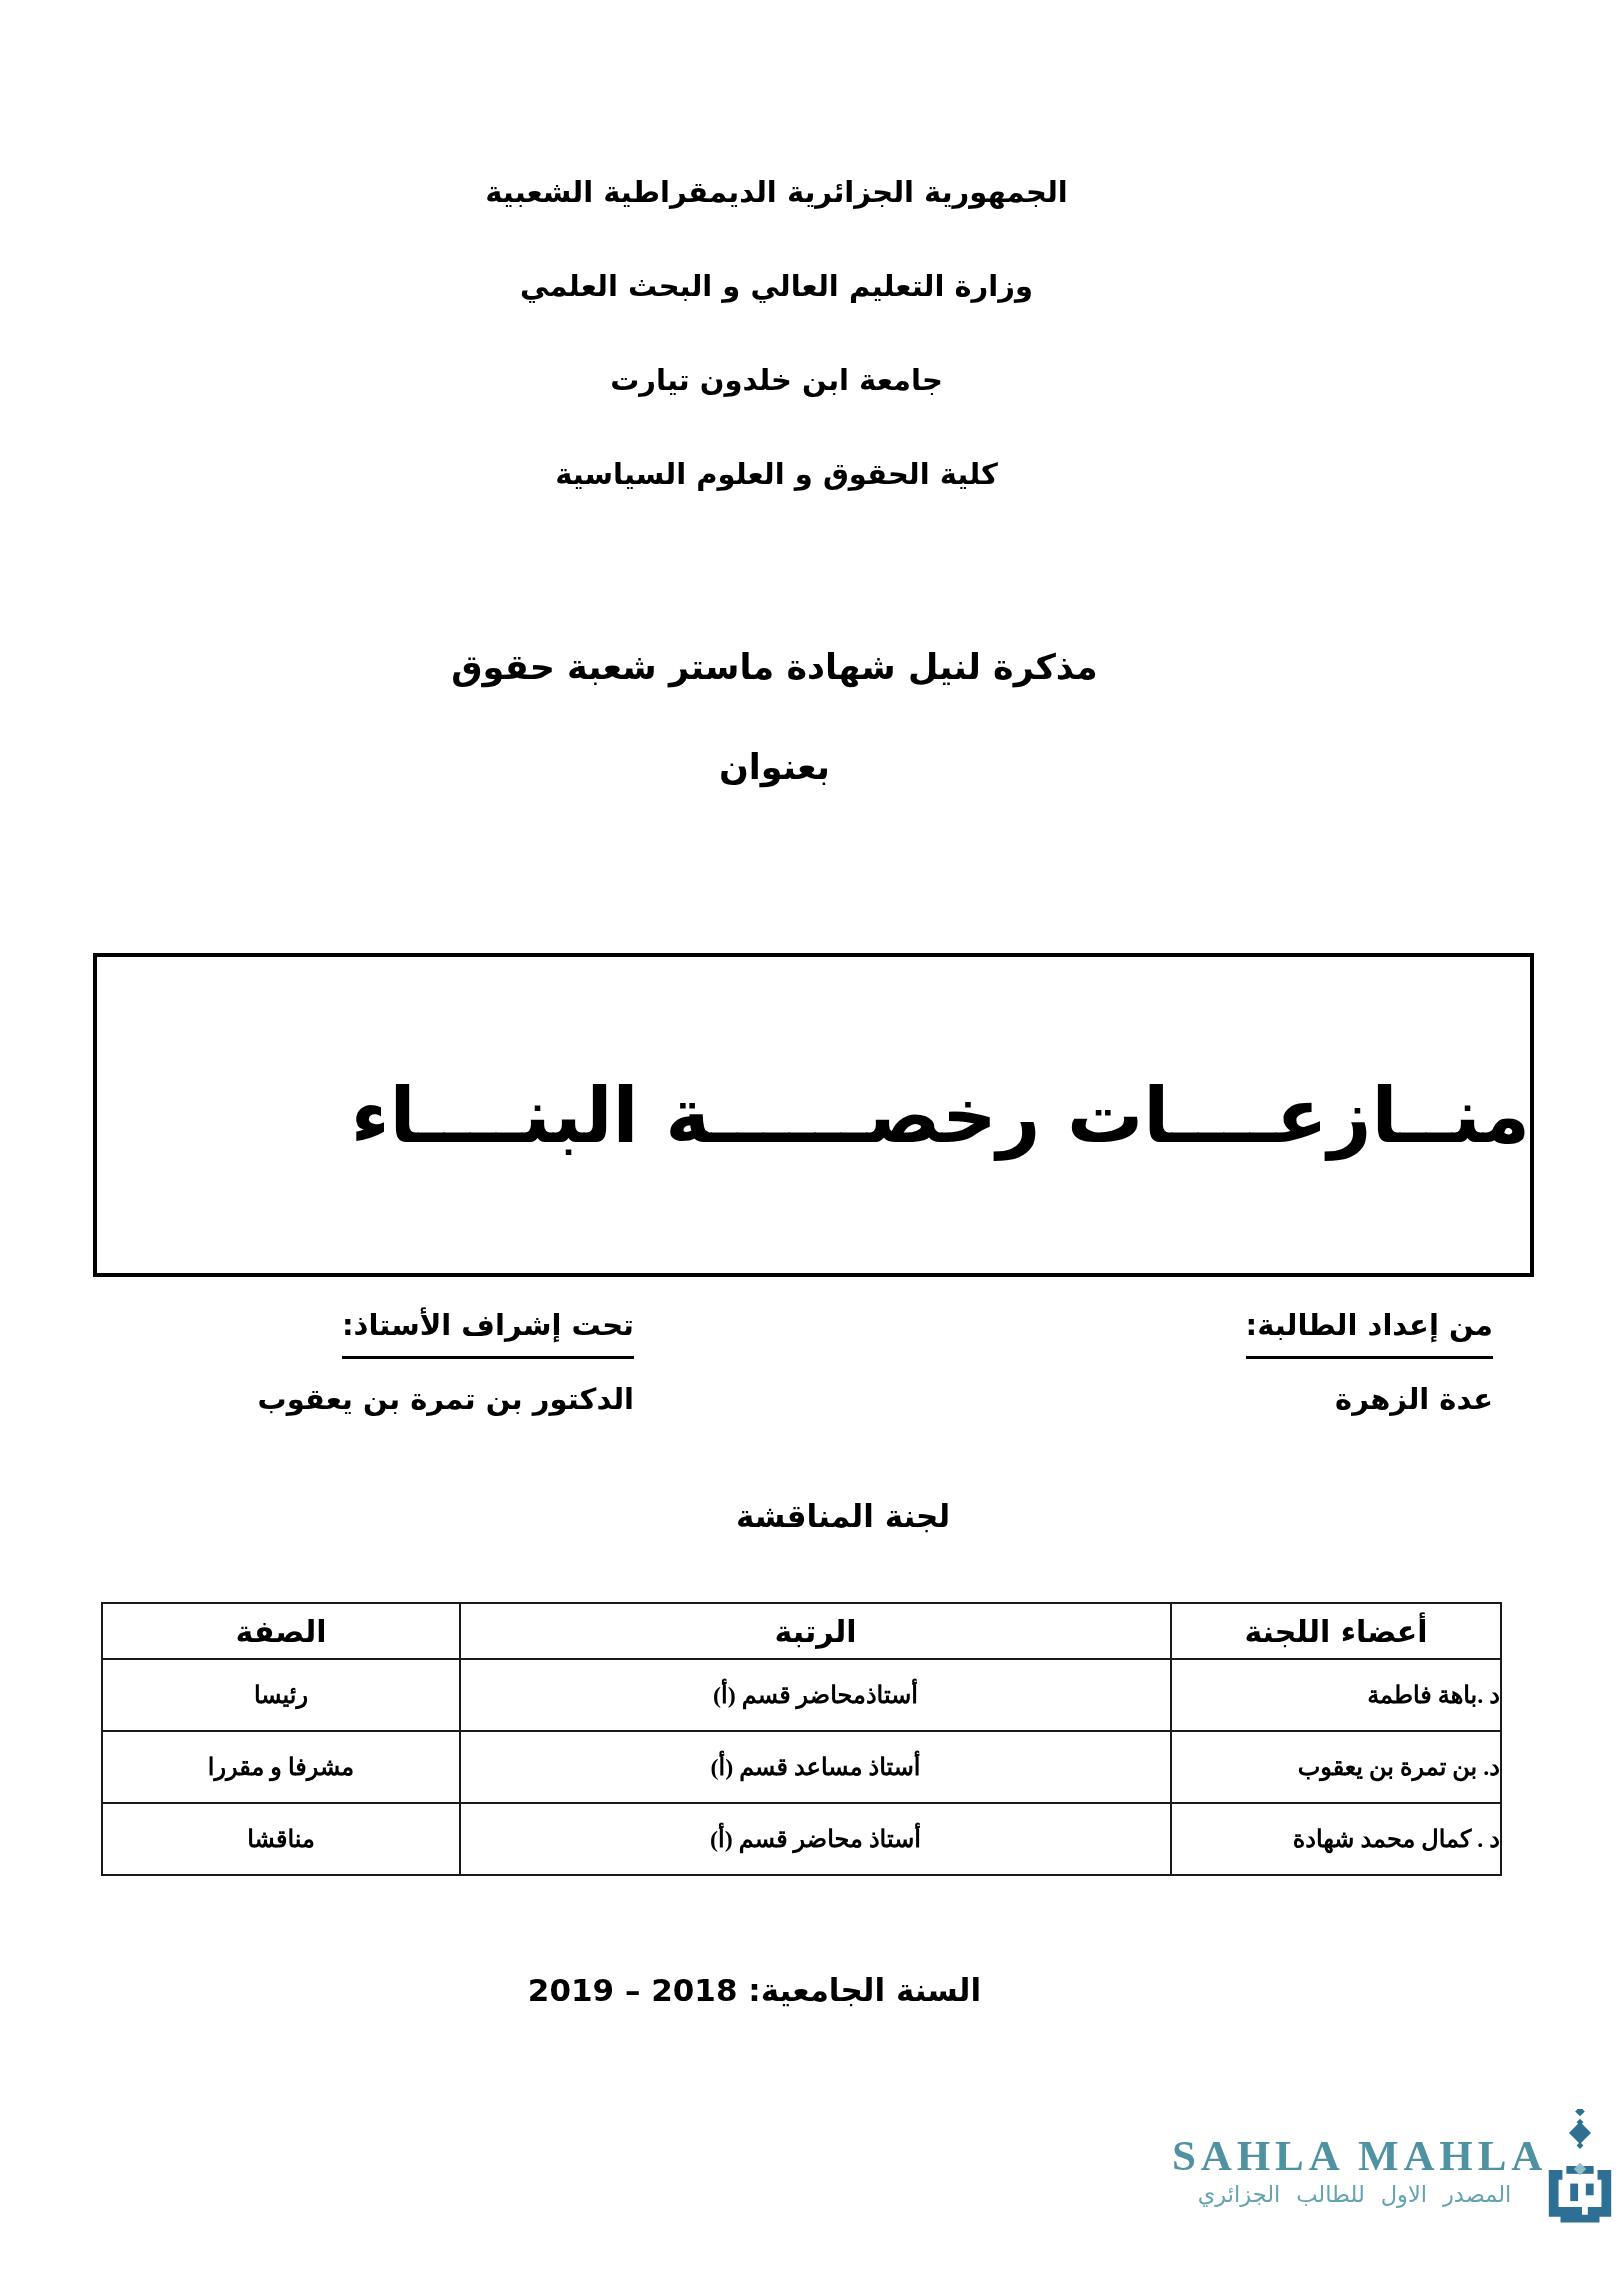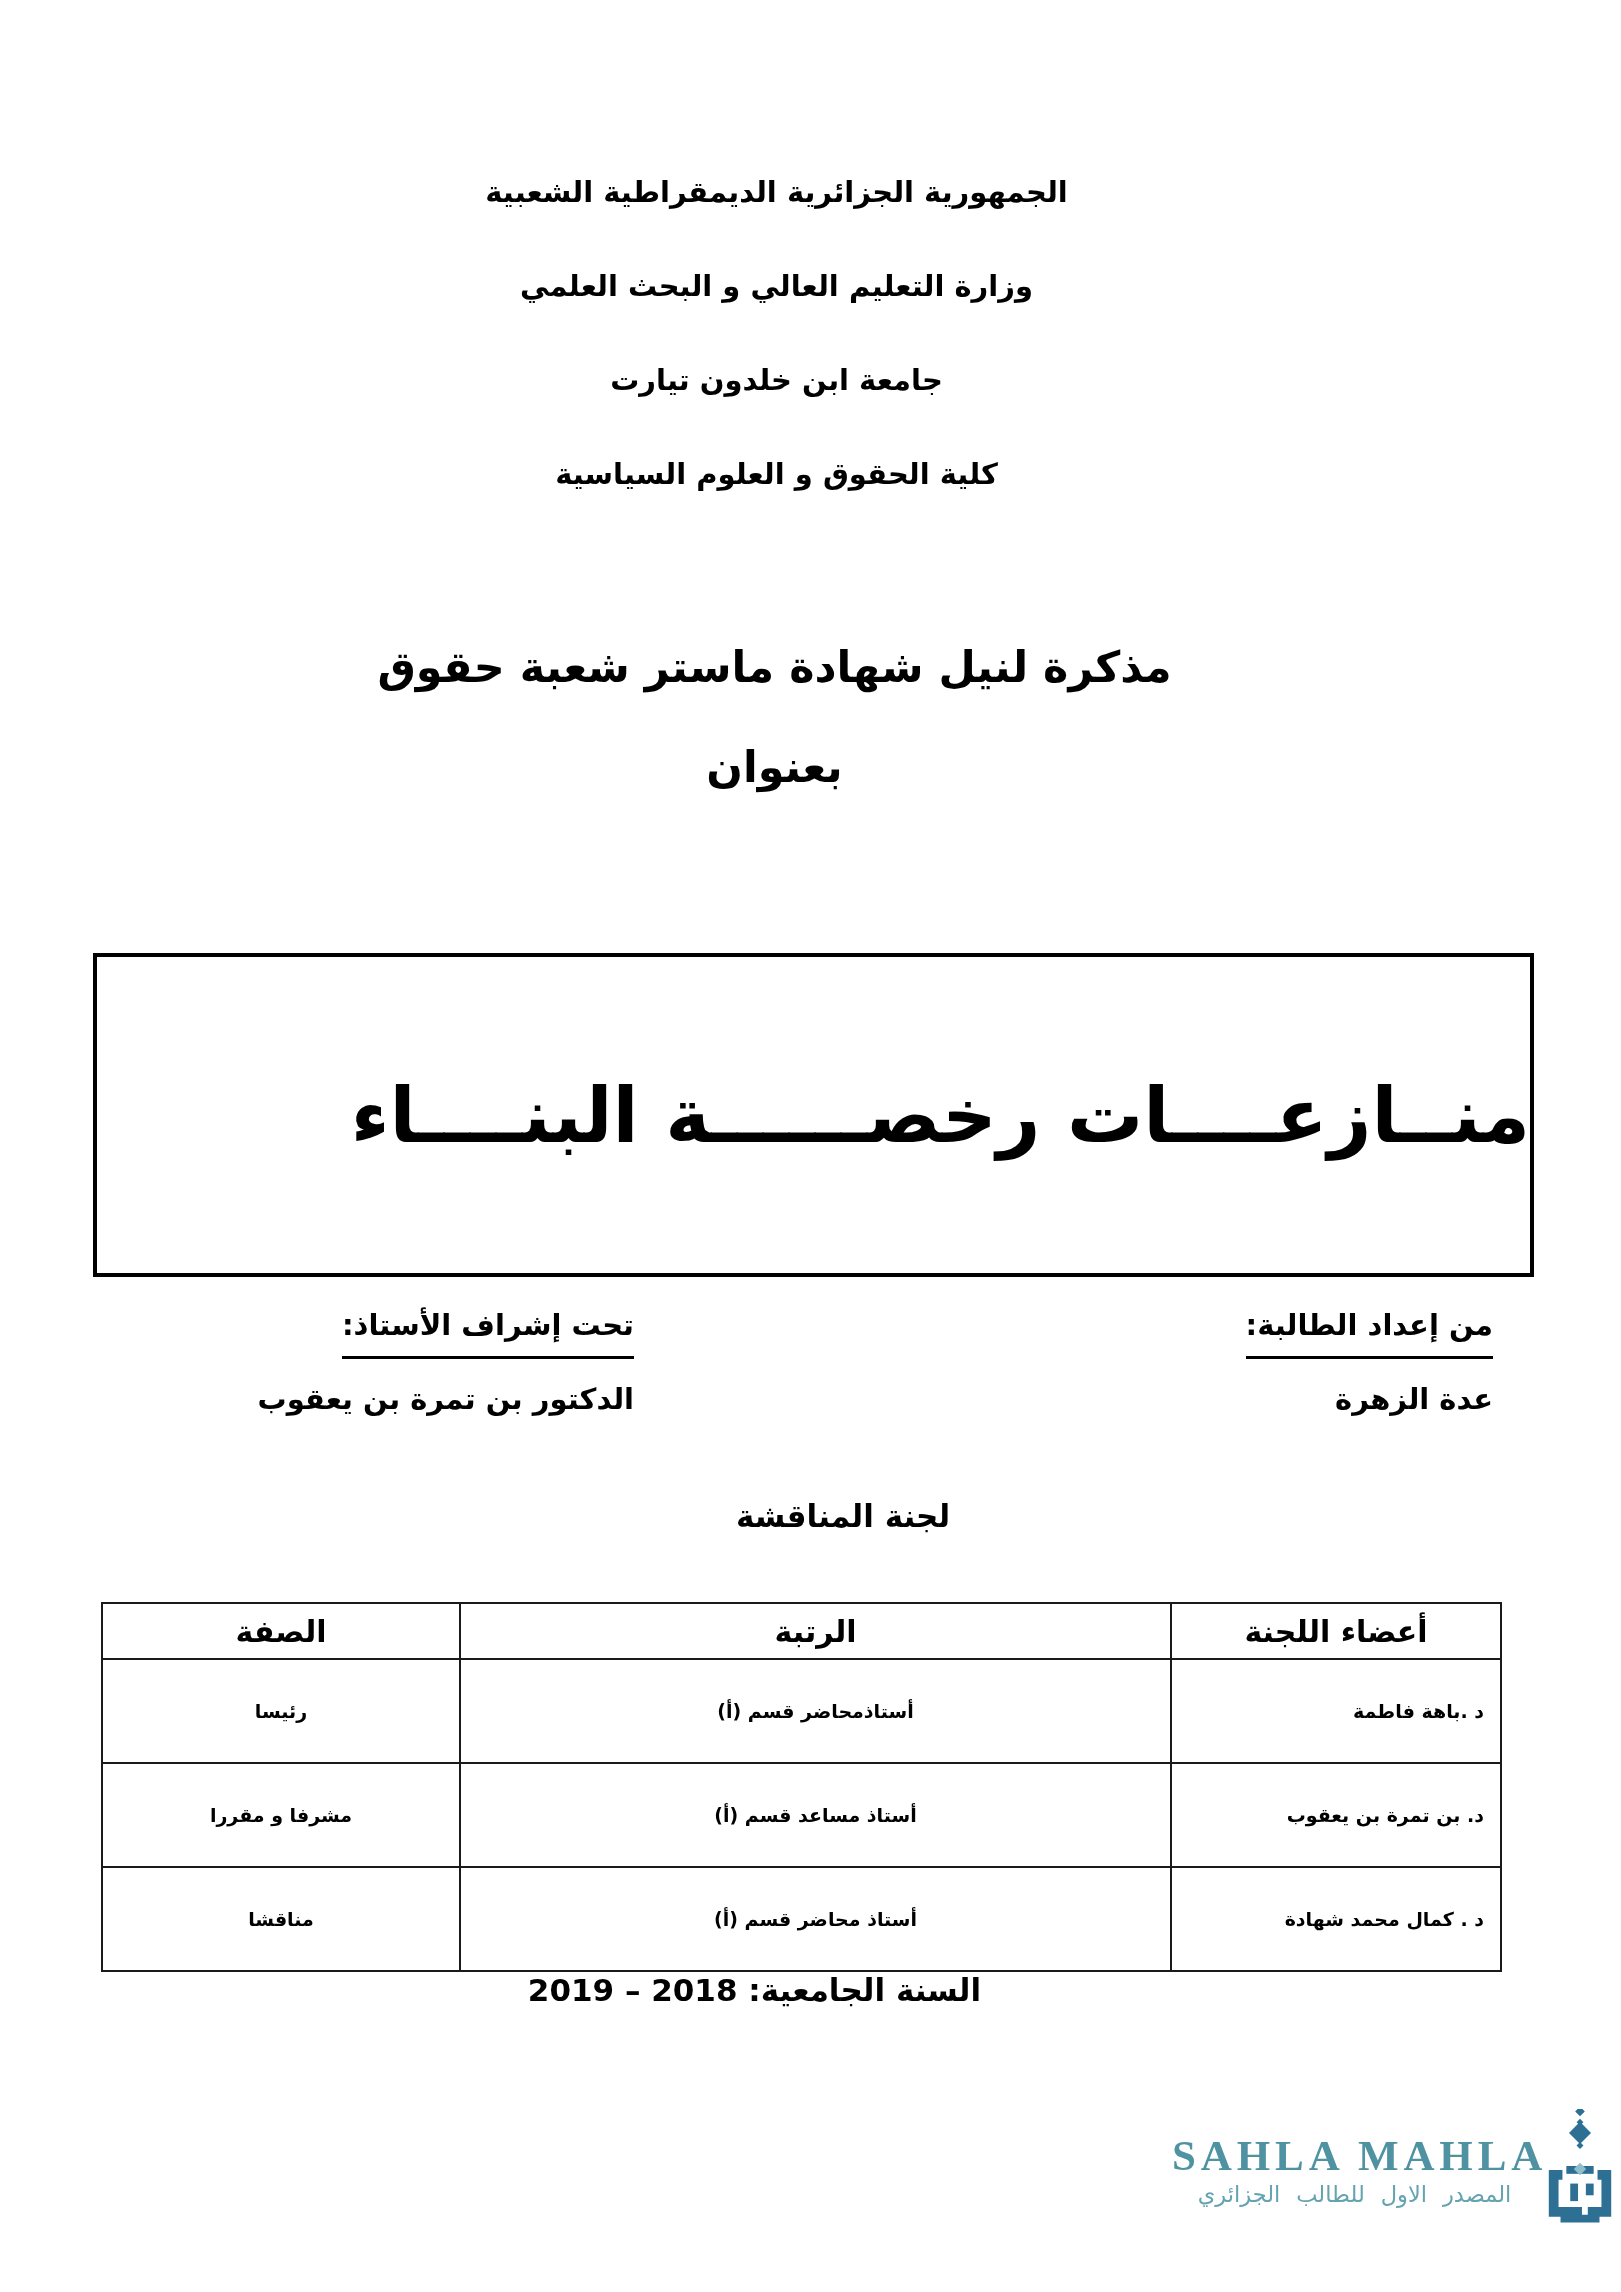--- a/index.html
+++ b/index.html
@@ -32,21 +32,21 @@
 
   
   .intro {
     position: absolute;
     top: 617px;
     left: 0;
     width: 1549px;
     text-align: center;
     direction: rtl;
     font-weight: bold;
-    font-size: 43px;
+    font-size: 35px;
   }
   .intro .iline { line-height: 100px; white-space: nowrap; }
 
   
   .title-box {
     position: absolute;
     left: 93px;
     top: 953px;
     width: 1441px;
     height: 324px;
@@ -111,22 +111,23 @@
   }
   table.committee th {
     height: 54px;
     font-size: 30px;
     text-align: center;
     font-weight: bold;
     padding: 0;
   }
   table.committee td {
     height: 70px;
-    font-size: 19px;
-    padding: 16px;
+    font-size: 24px;
+    padding: 0;
+    font-family: Liberation Serif, serif;
   }
   td.cell-member { text-align: right; padding-right: 27.4px; }
   td.cell-rank   { text-align: center; }
   td.cell-role   { text-align: center; }
 
   
   .academic-year {
     position: absolute;
     top: 1972px;
     left: 0;

